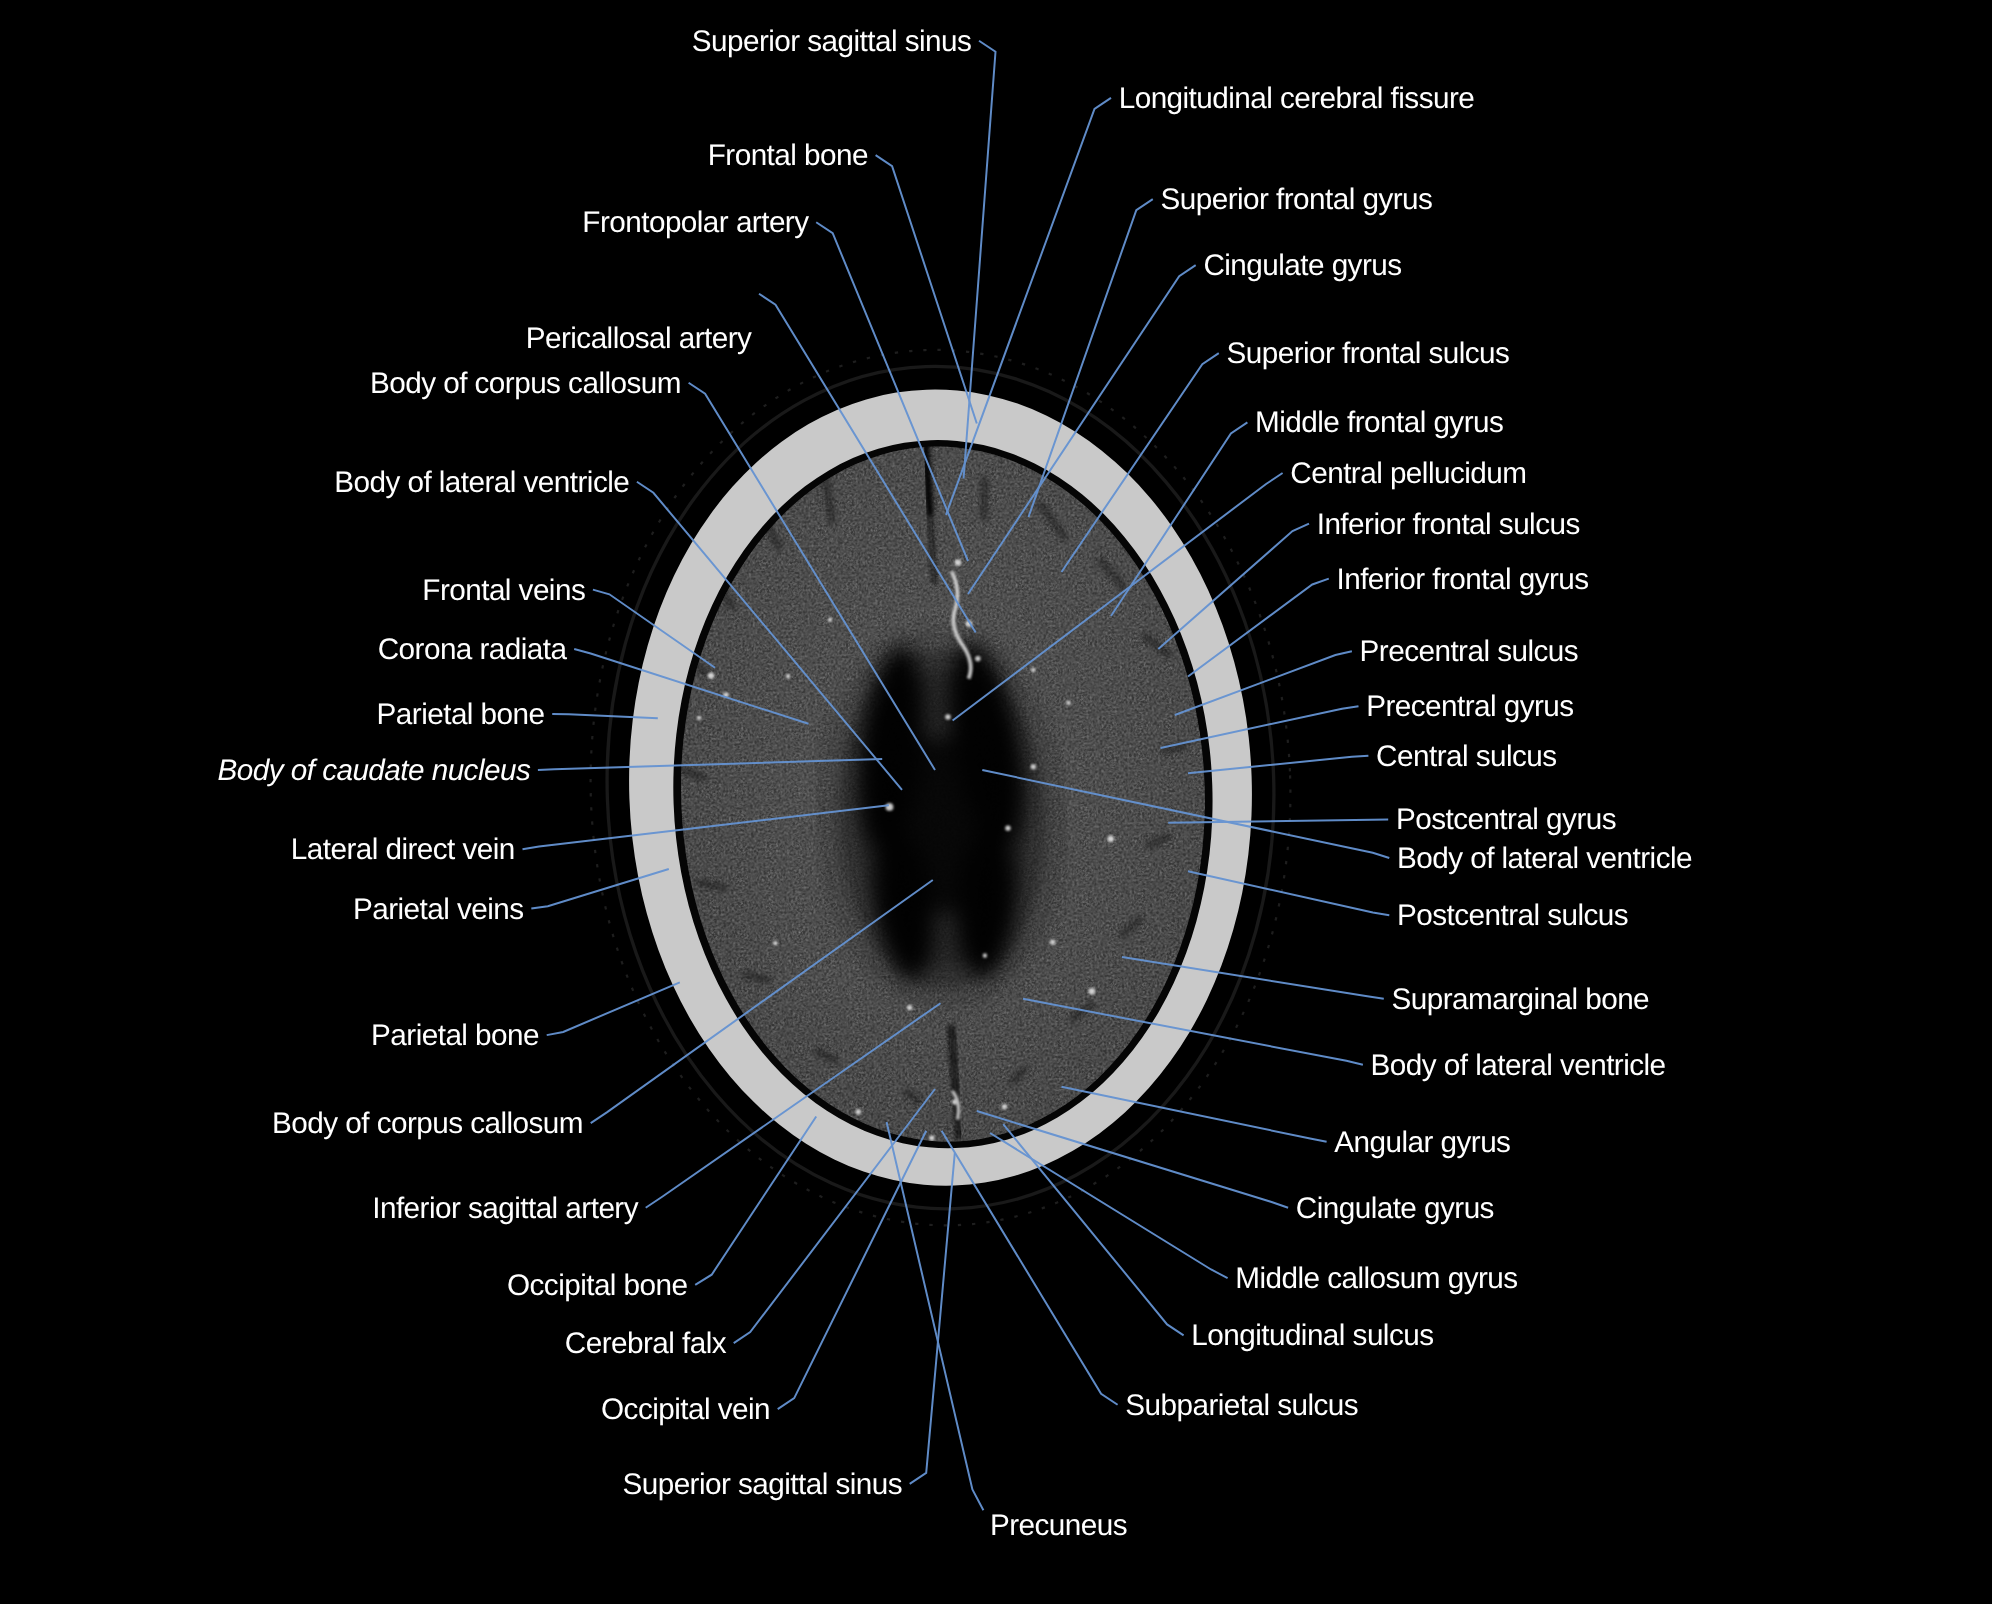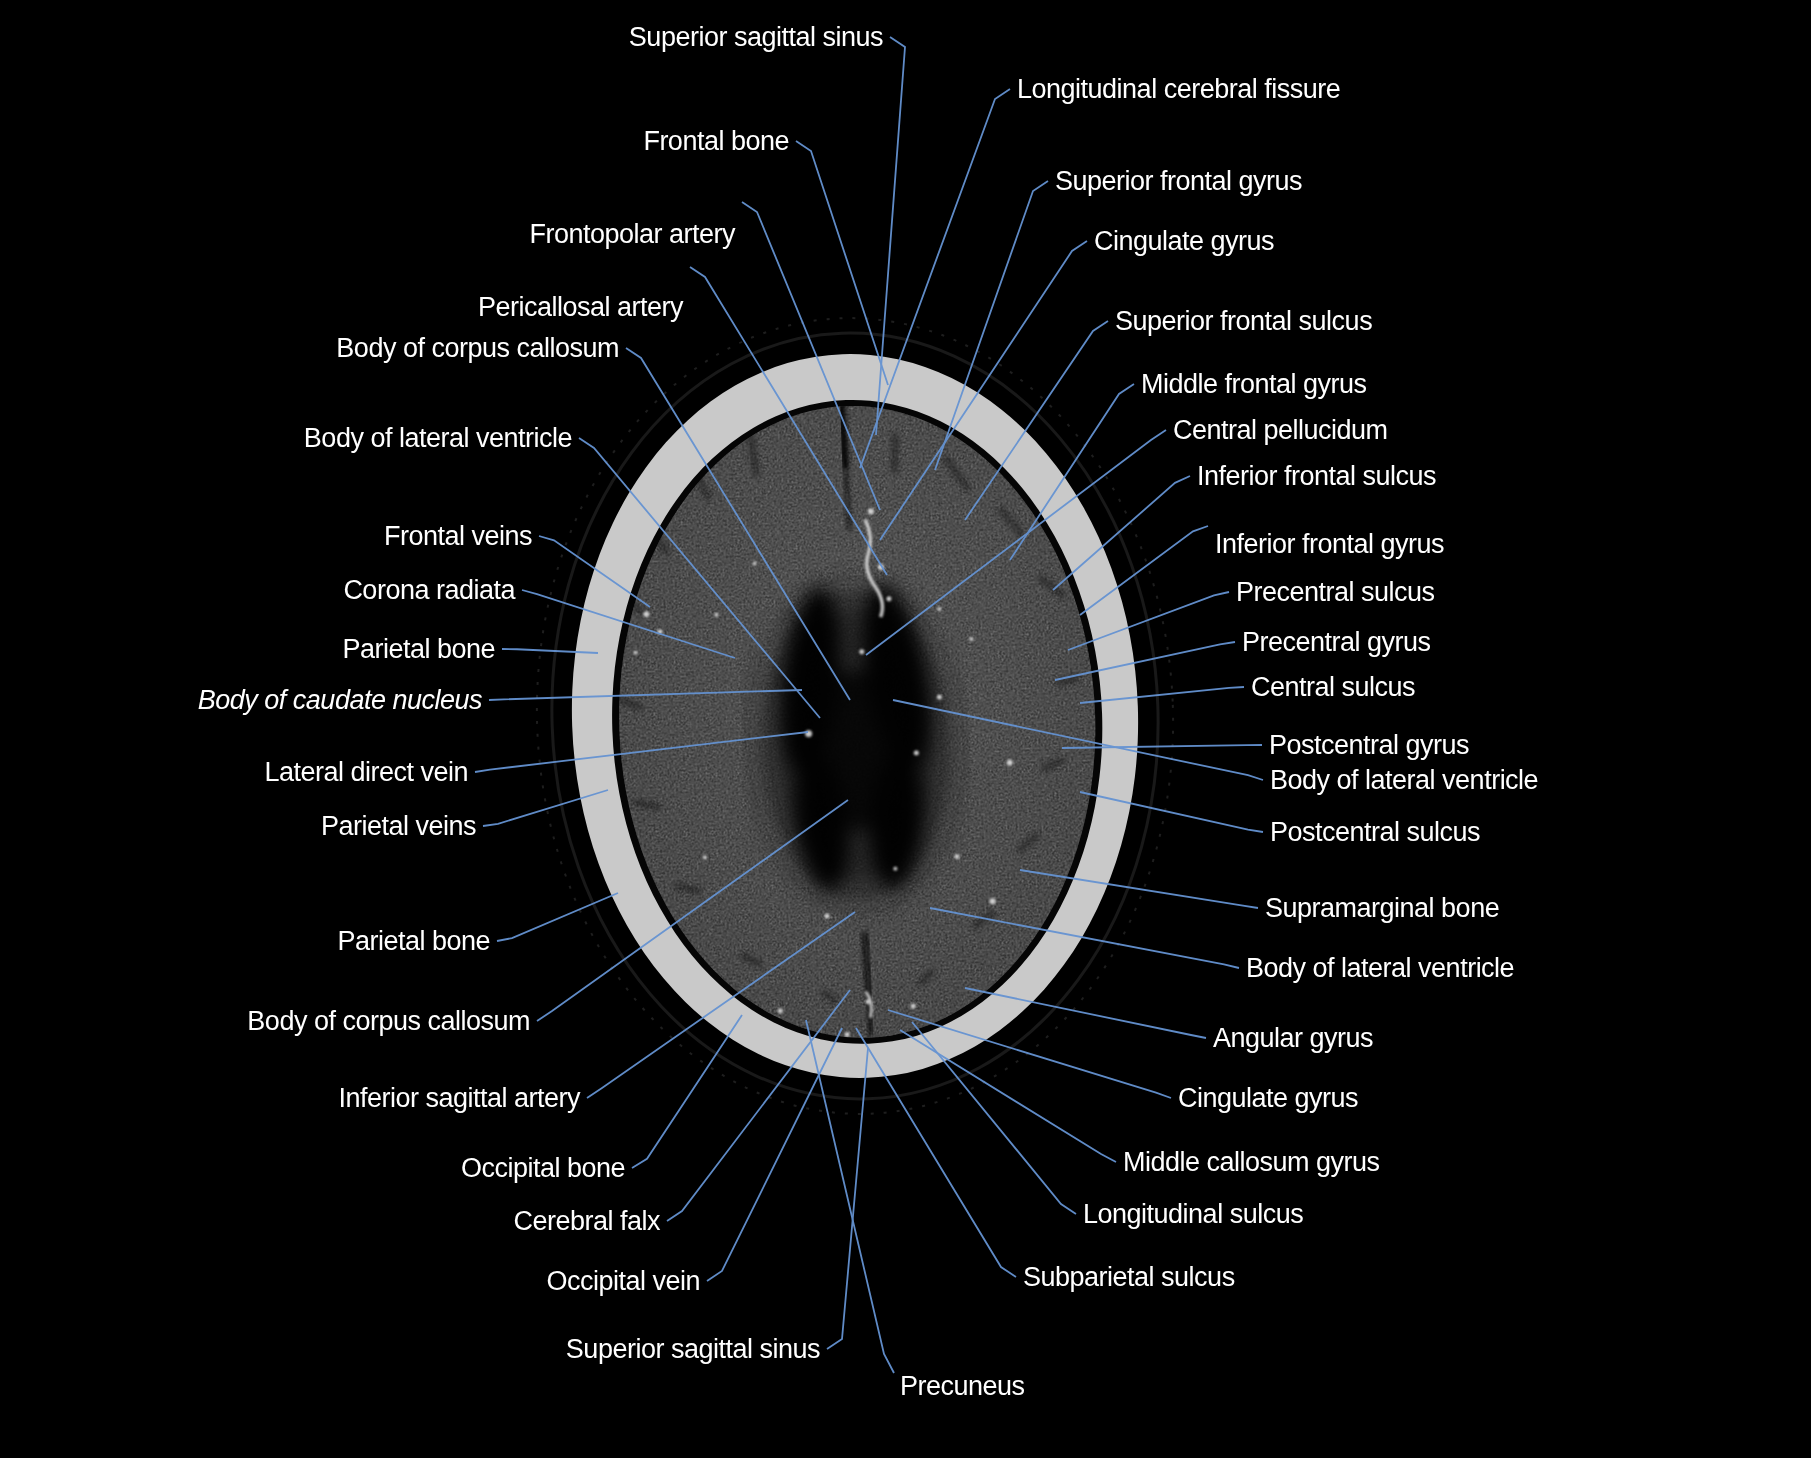--- a/index.html
+++ b/index.html
@@ -171,21 +171,21 @@
         <polyline points="1171,1098 1156,1092.72 888,1010"></polyline>
         <polyline points="1116,1162 1101,1154.08 900,1030"></polyline>
         <polyline points="1076,1214 1061,1204 912,1022"></polyline>
         <polyline points="1016,1277 1001,1267 856,1028"></polyline>
       </g>
   </svg>
 
   <div id="labels-layer">
       <div class="anat-label" style="right: 928px; top: 20px;">Superior sagittal sinus</div>
       <div class="anat-label" style="right: 1022px; top: 124px;">Frontal bone</div>
-      <div class="anat-label" style="right: 1076px; top: 185px; margin-top: 32px;">Frontopolar artery</div>
+      <div class="anat-label" style="right: 1076px; top: 185px;">Frontopolar artery</div>
       <div class="anat-label" style="right: 1128px; top: 242px; margin-top: 48px;">Pericallosal artery</div>
       <div class="anat-label" style="right: 1192px; top: 331px;">Body of corpus callosum</div>
       <div class="anat-label" style="right: 1239px; top: 421px;">Body of lateral ventricle</div>
       <div class="anat-label" style="right: 1279px; top: 519px;">Frontal veins</div>
       <div class="anat-label" style="right: 1296px; top: 573px;">Corona radiata</div>
       <div class="anat-label" style="right: 1316px; top: 632px;">Parietal bone</div>
       <div class="anat-label" style="right: 1329px; top: 683px; font-style: italic;">Body of caudate nucleus</div>
       <div class="anat-label" style="right: 1343px; top: 755px;">Lateral direct vein</div>
       <div class="anat-label" style="right: 1335px; top: 809px;">Parietal veins</div>
       <div class="anat-label" style="right: 1321px; top: 924px;">Parietal bone</div>
@@ -196,21 +196,21 @@
       <div class="anat-label" style="right: 1111px; top: 1264px;">Occipital vein</div>
       <div class="anat-label" style="right: 991px; top: 1332px;">Superior sagittal sinus</div>
       <div class="anat-label" style="left: 900px; top: 1369px;">Precuneus</div>
       <div class="anat-label" style="left: 1017px; top: 72px;">Longitudinal cerebral fissure</div>
       <div class="anat-label" style="left: 1055px; top: 164px;">Superior frontal gyrus</div>
       <div class="anat-label" style="left: 1094px; top: 224px;">Cingulate gyrus</div>
       <div class="anat-label" style="left: 1115px; top: 304px;">Superior frontal sulcus</div>
       <div class="anat-label" style="left: 1141px; top: 367px;">Middle frontal gyrus</div>
       <div class="anat-label" style="left: 1173px; top: 413px;">Central pellucidum</div>
       <div class="anat-label" style="left: 1197px; top: 459px;">Inferior frontal sulcus</div>
-      <div class="anat-label" style="left: 1215px; top: 509px; margin-top: 18px;">Inferior frontal gyrus</div>
+      <div class="anat-label" style="left: 1215px; top: 509px;">Inferior frontal gyrus</div>
       <div class="anat-label" style="left: 1236px; top: 575px;">Precentral sulcus</div>
       <div class="anat-label" style="left: 1242px; top: 625px;">Precentral gyrus</div>
       <div class="anat-label" style="left: 1251px; top: 670px;">Central sulcus</div>
       <div class="anat-label" style="left: 1269px; top: 728px;">Postcentral gyrus</div>
       <div class="anat-label" style="left: 1270px; top: 763px;">Body of lateral ventricle</div>
       <div class="anat-label" style="left: 1270px; top: 815px;">Postcentral sulcus</div>
       <div class="anat-label" style="left: 1265px; top: 891px;">Supramarginal bone</div>
       <div class="anat-label" style="left: 1246px; top: 951px;">Body of lateral ventricle</div>
       <div class="anat-label" style="left: 1213px; top: 1021px;">Angular gyrus</div>
       <div class="anat-label" style="left: 1178px; top: 1081px;">Cingulate gyrus</div>

